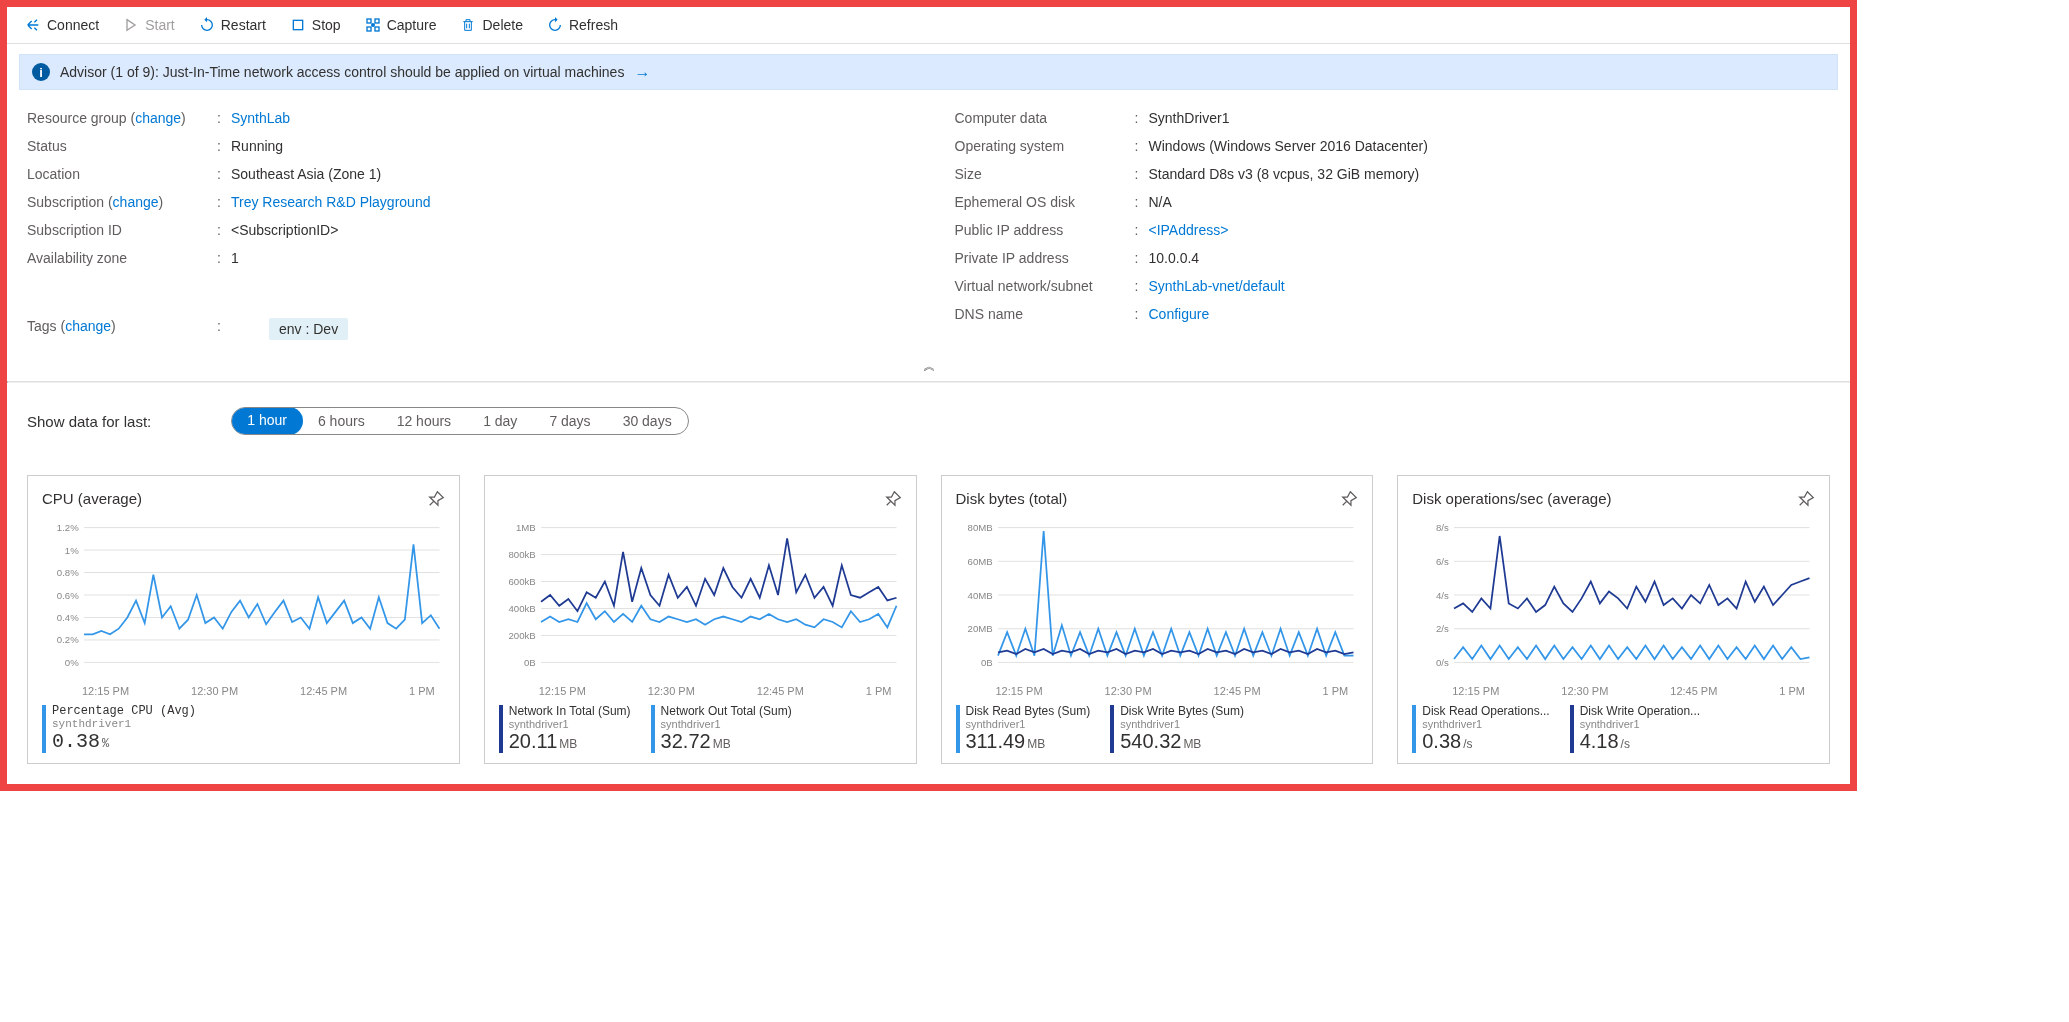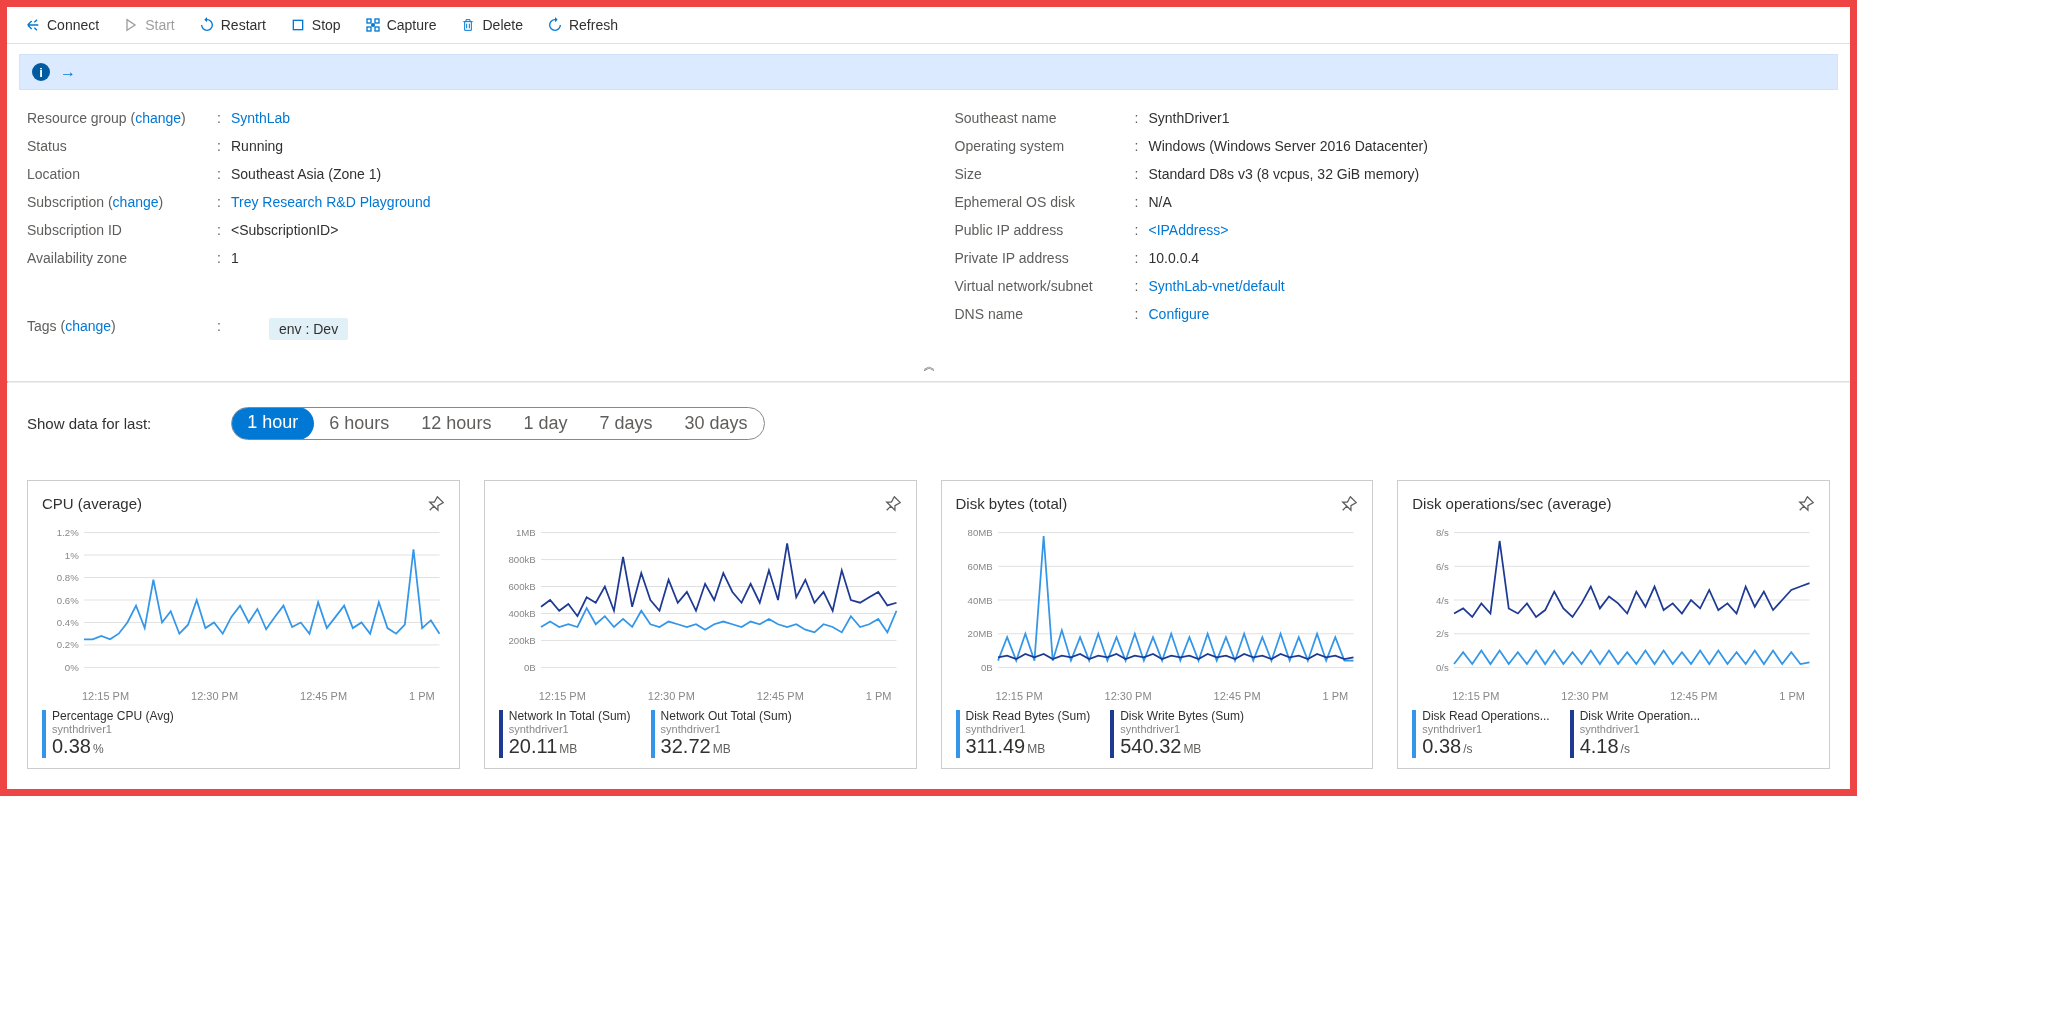--- a/index.html
+++ b/index.html
@@ -23,21 +23,21 @@
   .eval{color:#323130;}
   a,.link{color:#0078d4;text-decoration:none;cursor:pointer;}
   .tagchip{background:#e1eff7;padding:3px 10px;border-radius:2px;display:inline-block;margin-left:38px;}
   .collapse{text-align:center;font-size:12px;color:#605e5c;cursor:pointer;padding:2px 0 6px 0;letter-spacing:-2px;}
   .divider{border-top:1px solid #e1dfdd;margin:0;}
   
   .metrics{padding:24px 20px 20px 20px;}
   .timebar{display:flex;align-items:center;gap:80px;margin-bottom:40px;}
   .timelabel{font-size:15px;color:#323130;}
   .pillgroup{display:flex;border:1px solid #8a8886;border-radius:20px;overflow:hidden;}
-  .pill{padding:5px 16px;font-size:18px;cursor:pointer;color:#605e5c;}
+  .pill{padding:5px 16px;font-size:14px;cursor:pointer;color:#605e5c;}
   .pill.active{background:#0078d4;color:#fff;border-radius:20px;margin:-1px;}
   
   .tiles{display:flex;gap:24px;}
   .tile{border:1px solid #ccc;padding:14px 14px 10px 14px;flex:1;display:flex;flex-direction:column;min-width:0;}
   .thead{display:flex;justify-content:space-between;align-items:flex-start;}
   .ttitle{font-size:15px;font-weight:400;}
   .pin{width:20px;height:20px;color:#605e5c;cursor:pointer;}
   .plot{flex:1;}
   .xticks{display:flex;justify-content:space-between;font-size:11px;color:#888;padding:2px 10px 4px 40px;}
   .legends{display:flex;gap:20px;padding-top:4px;}
@@ -113,20 +113,21 @@
             <path d="M20 12 A8 8 0 1 1 12 4" fill="none" stroke="#0078d4" stroke-width="2"></path>
             <polygon points="12,0 12,8 16,4" fill="#0078d4"></polygon>
           </svg>
         </span>
         <span>Refresh</span>
       </div>
     </div>
 
   <div class="advisor">
     <span class="info">i</span>
+    <span>Advisor (1 of 9): Just-In-Time network access control should be applied on virtual machines</span>
     <span class="arrow">→</span>
   </div>
 
   <div class="essentials">
     <div class="escol">
       <div class="erow">
         <span class="elabel"><span>Resource group (</span><a class="link">change</a><span>)</span></span>
         <span class="ecolon">:</span>
         <a class="link">SynthLab</a>
       </div>
@@ -156,21 +157,21 @@
           <span class="eval">1</span>
         </div>
       <div class="erow" style="margin-top:40px;">
         <span class="elabel"><span>Tags (</span><a class="link">change</a><span>)</span></span>
         <span class="ecolon">:</span>
         <span class="tagchip">env : Dev</span>
       </div>
     </div>
     <div class="escol">
       <div class="erow">
-          <span class="elabel r">Southeast name</span>
+          <span class="elabel r">Computer data</span>
           <span class="ecolon">:</span>
           <span class="eval">SynthDriver1</span>
         </div>
       <div class="erow">
           <span class="elabel r">Operating system</span>
           <span class="ecolon">:</span>
           <span class="eval">Windows (Windows Server 2016 Datacenter)</span>
         </div>
       <div class="erow">
           <span class="elabel r">Size</span>
@@ -245,21 +246,21 @@
               <text x="42" y="166" text-anchor="end" font-size="11" fill="#888">0%</text>
               <path d="M48.0 129.9 L57.9 129.9 L67.8 126.1 L77.7 129.9 L87.6 123.5 L97.5 110.7 L107.4 91.4 L117.3 117.1 L127.2 61.9 L137.1 110.7 L147.0 97.8 L156.9 123.5 L166.8 113.2 L176.7 85.0 L186.6 117.1 L196.5 110.7 L206.4 123.5 L216.3 104.3 L226.2 91.4 L236.1 110.7 L246.0 95.3 L256.0 118.4 L265.9 104.3 L275.8 91.4 L285.7 115.8 L295.6 110.7 L305.5 123.5 L315.4 87.6 L325.3 117.1 L335.2 104.3 L345.1 91.4 L355.0 117.1 L364.9 110.7 L374.8 123.5 L384.7 87.6 L394.6 117.1 L404.5 123.5 L414.4 113.2 L424.3 27.2 L434.2 117.1 L444.1 108.1 L454.0 123.5 " fill="none" stroke="#3396e8" stroke-width="2"></path>
             </svg></div>
           <div class="xticks">
             <span>12:15 PM</span>
             <span>12:30 PM</span>
             <span>12:45 PM</span>
             <span>1 PM</span>
           </div>
           <div class="legends">
-            <div class="legend" style="border-left-color: rgb(51, 150, 232);">
+            <div class="legend" style="border-left-color: rgb(51, 150, 232); font-family: Liberation Mono, monospace;">
               <div class="lname">Percentage CPU (Avg)</div>
               <div class="lhost">synthdriver1</div>
               <div><span class="lval">0.38</span><span class="lunit">%</span></div>
             </div>
           </div>
         </div>
         <div class="tile">
           <div class="thead">
             <span class="ttitle"></span>
             <span class="pin"><svg viewBox="0 0 24 24" width="20" height="20" style="transform:rotate(45deg)">

